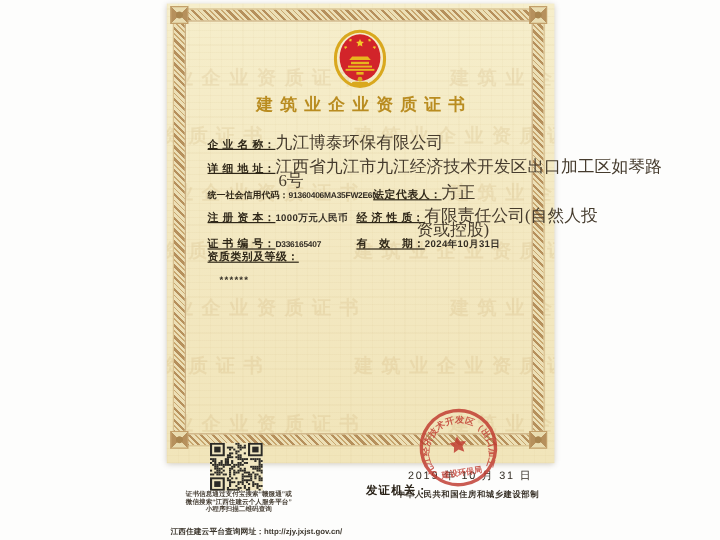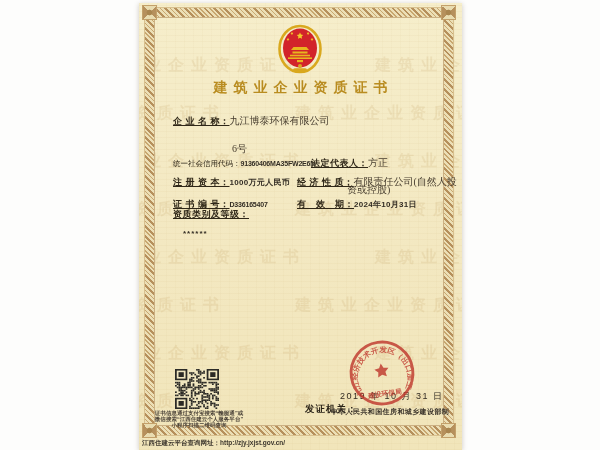--- a/index.html
+++ b/index.html
@@ -1,18 +1,18 @@
 <!DOCTYPE html>
 <html><head>
 <meta charset="utf-8">
 <style>
   html,body{margin:0;padding:0;width:600px;height:450px;overflow:hidden;
     background:#ffffff;font-family:"Liberation Sans",sans-serif;}
   .photo{position:relative;width:600px;height:450px;background:#fdfdfc;}
-  .paper{position:absolute;left:139px;top:3px;width:323px;height:447px;
+  .paper{position:absolute;left:139px;top:3px;width:323px;height:383px;
     background:linear-gradient(180deg,#f6eecb 0%,#f3e8c1 55%,#f1e5ba 100%);
     box-shadow:0 1px 5px rgba(60,40,10,.25);}
   .paper-texture{position:absolute;inset:0;pointer-events:none;
     background:
       repeating-linear-gradient(0deg,rgba(187,156,92,.06) 0 1px,rgba(0,0,0,0) 1px 6px),
       repeating-linear-gradient(90deg,rgba(187,156,92,.045) 0 1px,rgba(0,0,0,0) 1px 9px);}
   .wm-layer{position:absolute;inset:0;overflow:hidden;pointer-events:none;}
   .wm-row{position:absolute;white-space:nowrap;font-weight:bold;
     font-size:16px;letter-spacing:7px;color:rgba(186,150,82,.15);
     font-family:"Liberation Serif",serif;}
@@ -26,22 +26,22 @@
       radial-gradient(circle at center,#a9854f 2.6px,rgba(0,0,0,0) 3.2px),
       conic-gradient(from 45deg,#b6905c 0 25%,#e9dcb0 0 50%,#b6905c 0 75%,#e9dcb0 0);
     box-shadow:0 0 0 1px #c3a06a inset;}
   .c-tl{left:3px;top:2px}.c-tr{right:6px;top:2px}.c-bl{left:3px;bottom:12px}.c-br{right:6px;bottom:12px}
   .emblem{position:absolute;left:139px;top:20px;width:44px;height:52px;}
   .title{position:absolute;left:0;top:76px;width:100%;text-align:center;
     font-size:14px;font-weight:bold;letter-spacing:6px;color:#b98c20;
     font-family:"Liberation Serif",serif;text-indent:6px;}
   .row{position:absolute;left:34px;right:8px;height:12px;white-space:nowrap;}
   .lb{font-weight:bold;font-size:9px;color:#2f2718;letter-spacing:.5px;text-decoration:underline;}
-  .lb-sm{font-weight:normal;font-size:7.5px;color:#2f2718;letter-spacing:0;}
-  .val{font-size:10px;color:#453b2d;font-family:"Liberation Serif",serif;}
+  .lb-sm{font-weight:bold;font-size:7.5px;color:#2f2718;letter-spacing:0;}
+  .val{font-size:14px;color:#453b2d;font-family:"Liberation Serif",serif;}
   .num{font-size:8px;color:#332d24;font-weight:bold;letter-spacing:.3px;}
   .num-sm{font-size:7px;color:#332d24;font-weight:bold;letter-spacing:-.2px;}
   .col2{position:absolute;}
   .freeline{position:absolute;white-space:nowrap;}
   .issuer-label{position:absolute;left:166px;top:375px;font-size:9.5px;font-weight:bold;color:#2a2318;letter-spacing:1px;margin-top:25px;}
   .issue-date{position:absolute;left:201px;top:387px;font-size:9px;font-weight:normal;color:#332d24;letter-spacing:1.5px;text-align:right;}
   .seal{position:absolute;left:209px;top:336px;width:68px;height:68px;opacity:.82;transform:rotate(-8deg);}
   .ministry{position:absolute;left:186px;top:404px;width:130px;text-align:center;
     font-size:7px;font-weight:bold;color:#3a332a;letter-spacing:.4px;white-space:nowrap;}
   .qr{position:absolute;left:36px;top:366px;width:44px;height:40px;}
@@ -92,20 +92,23 @@
       <circle cx="22" cy="43" r="2" fill="#d9a81e"></circle>
       <rect x="15" y="45.2" width="14" height="3.6" rx="1.8" fill="#d9a81e"></rect>
     </svg>
 
     <div class="title">建筑业企业资质证书</div>
 
     <div class="row" style="top:107px">
       <span class="lb">企 业 名 称：</span><span class="val">九江博泰环保有限公司</span>
     </div>
 
+    <div class="row" style="top:127px">
+      <span class="lb">详 细 地 址：</span><span class="val">江西省九江市九江经济技术开发区出口加工区如琴路</span>
+    </div>
     <div class="freeline val" style="left:93px;top:139px">6号</div>
 
     <div class="row" style="top:149px">
       <span class="lb-sm">统一社会信用代码：</span><span class="num-sm">91360406MA35FW2E6N</span>
       <span class="col2" style="left:138px"><span class="lb">法定代表人：</span><span class="val">方正</span></span>
     </div>
 
     <div class="row" style="top:168px">
       <span class="lb">注 册 资 本：</span><span class="num">1000万元人民币</span>
       <span class="col2" style="left:124px"><span class="lb">经 济 性 质：</span><span class="val">有限责任公司(自然人投</span></span>

